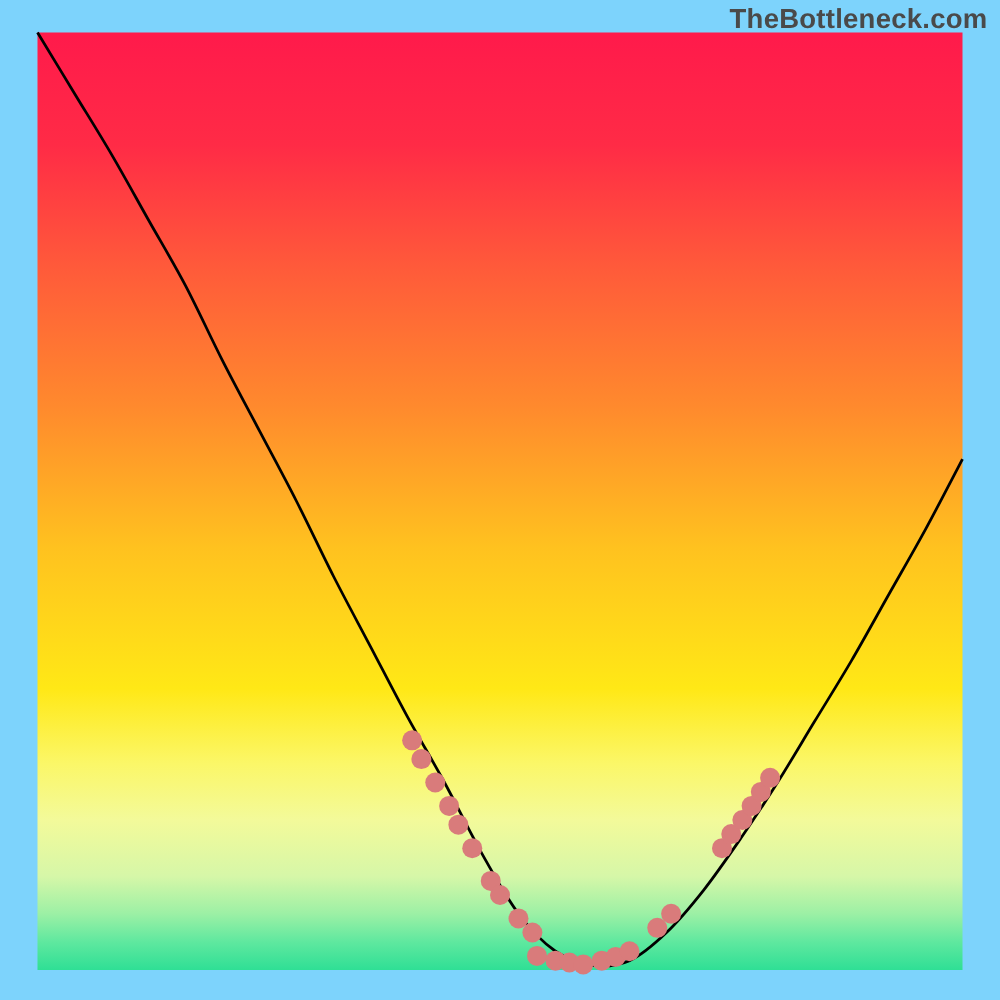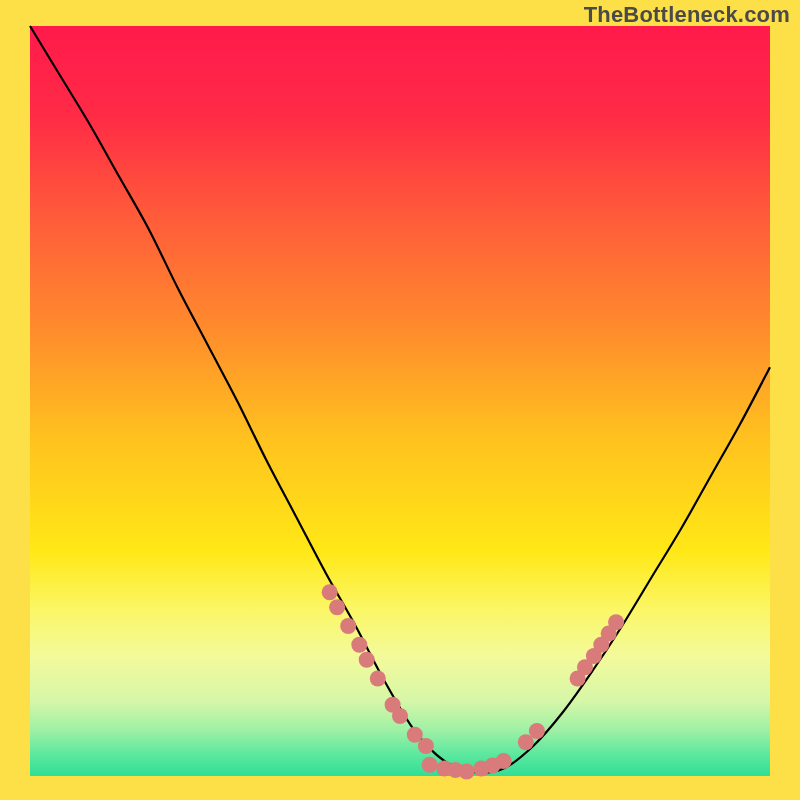--- a/index.html
+++ b/index.html
@@ -10,21 +10,21 @@
     background: #000;
     overflow: hidden;
     font-family: Arial, Helvetica, sans-serif;
   }
   .frame {
     position: absolute;
     top: 0;
     left: 0;
     width: 800px;
     height: 800px;
-    background: #fde047;
+    background: #7dd3fc;
   }
   .watermark {
     position: absolute;
     top: 2px;
     right: 10px;
     color: #4a4a4a;
     font-size: 22px;
     font-weight: bold;
     letter-spacing: 0.2px;
     z-index: 5;

